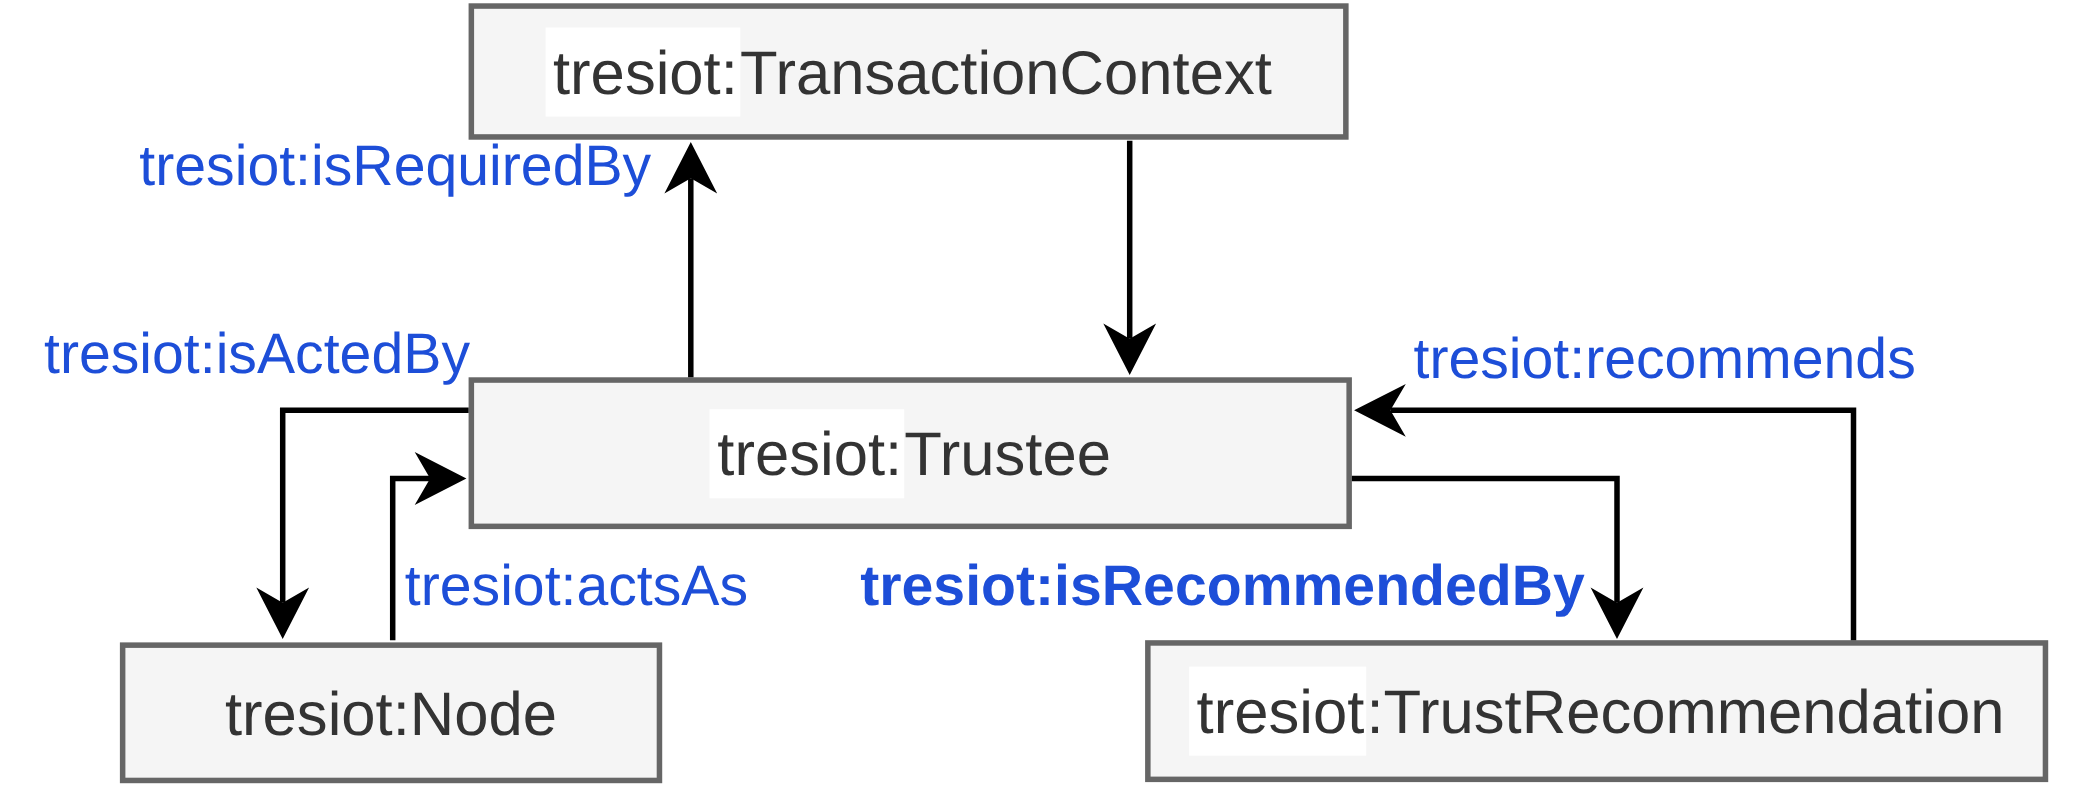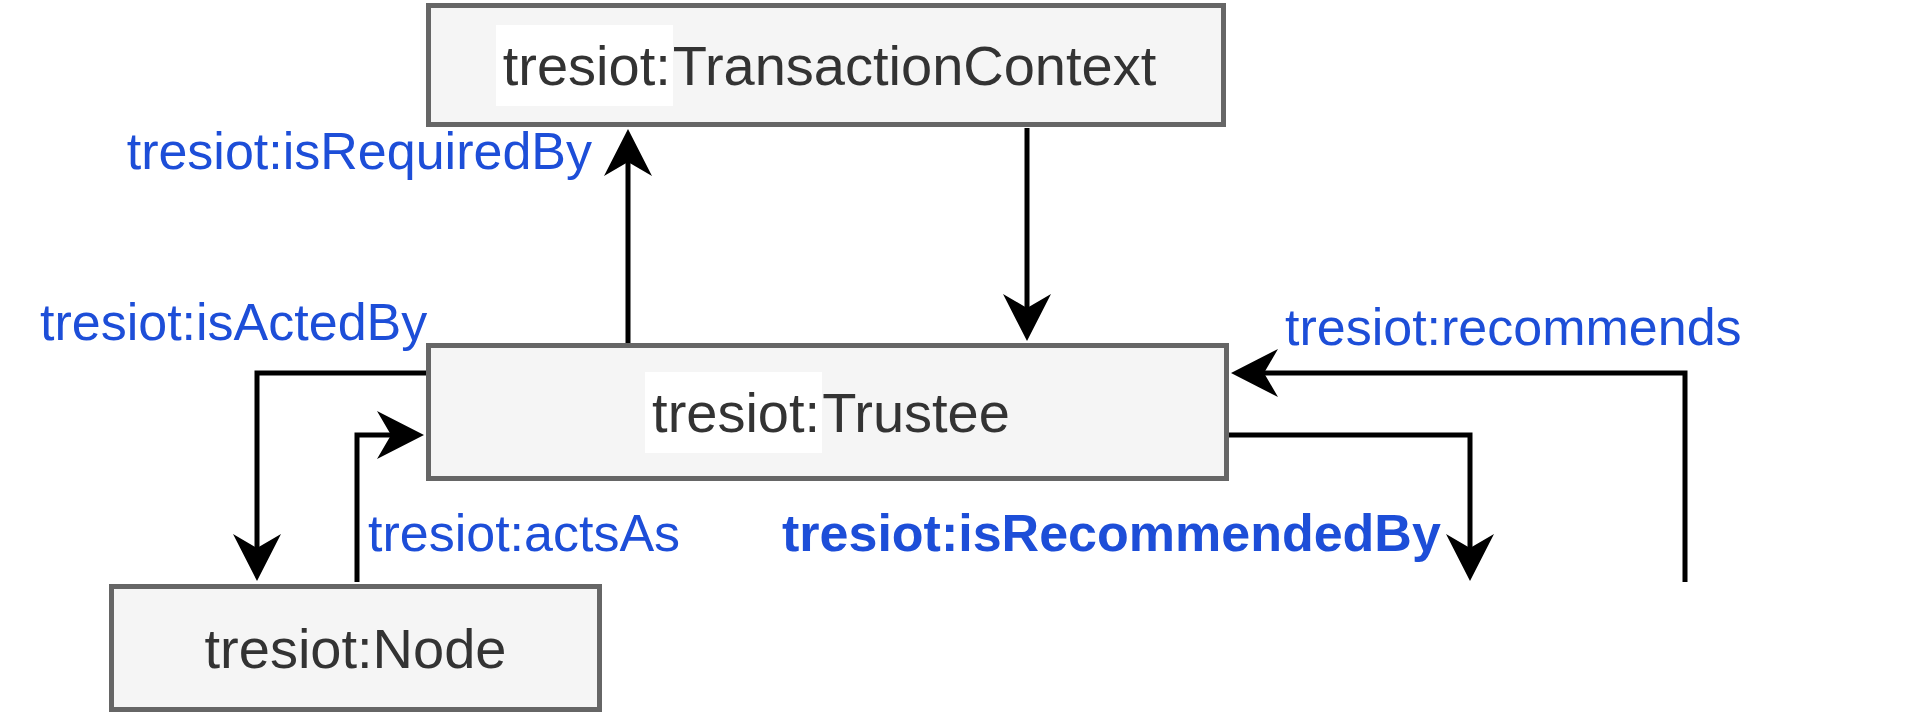--- a/index.html
+++ b/index.html
@@ -81,20 +81,23 @@
   </div>
 
   <div class="node-box" id="box-trustee">
     <span class="node-label"><span class="prefix hl">tresiot:</span><span>Trustee</span></span>
   </div>
 
   <div class="node-box" id="box-node">
     <span class="node-label"><span class="prefix">tresiot:</span><span>Node</span></span>
   </div>
 
+  <div class="node-box" id="box-trust-recommendation">
+    <span class="node-label"><span class="prefix hl">tresiot</span><span>:TrustRecommendation</span></span>
+  </div>
 
   <svg class="edge-layer" viewBox="0 0 1905 715">
 
     <line x1="628" y1="343" x2="628" y2="162"></line>
     <path class="head" d="M628,129 L604,176 L628,162 L652,176 Z"></path>
 
     <line x1="1027" y1="128" x2="1027" y2="308"></line>
     <path class="head" d="M1027,341 L1003,294 L1027,308 L1051,294 Z"></path>
 
     <polyline points="426,373 257,373 257,548"></polyline>

